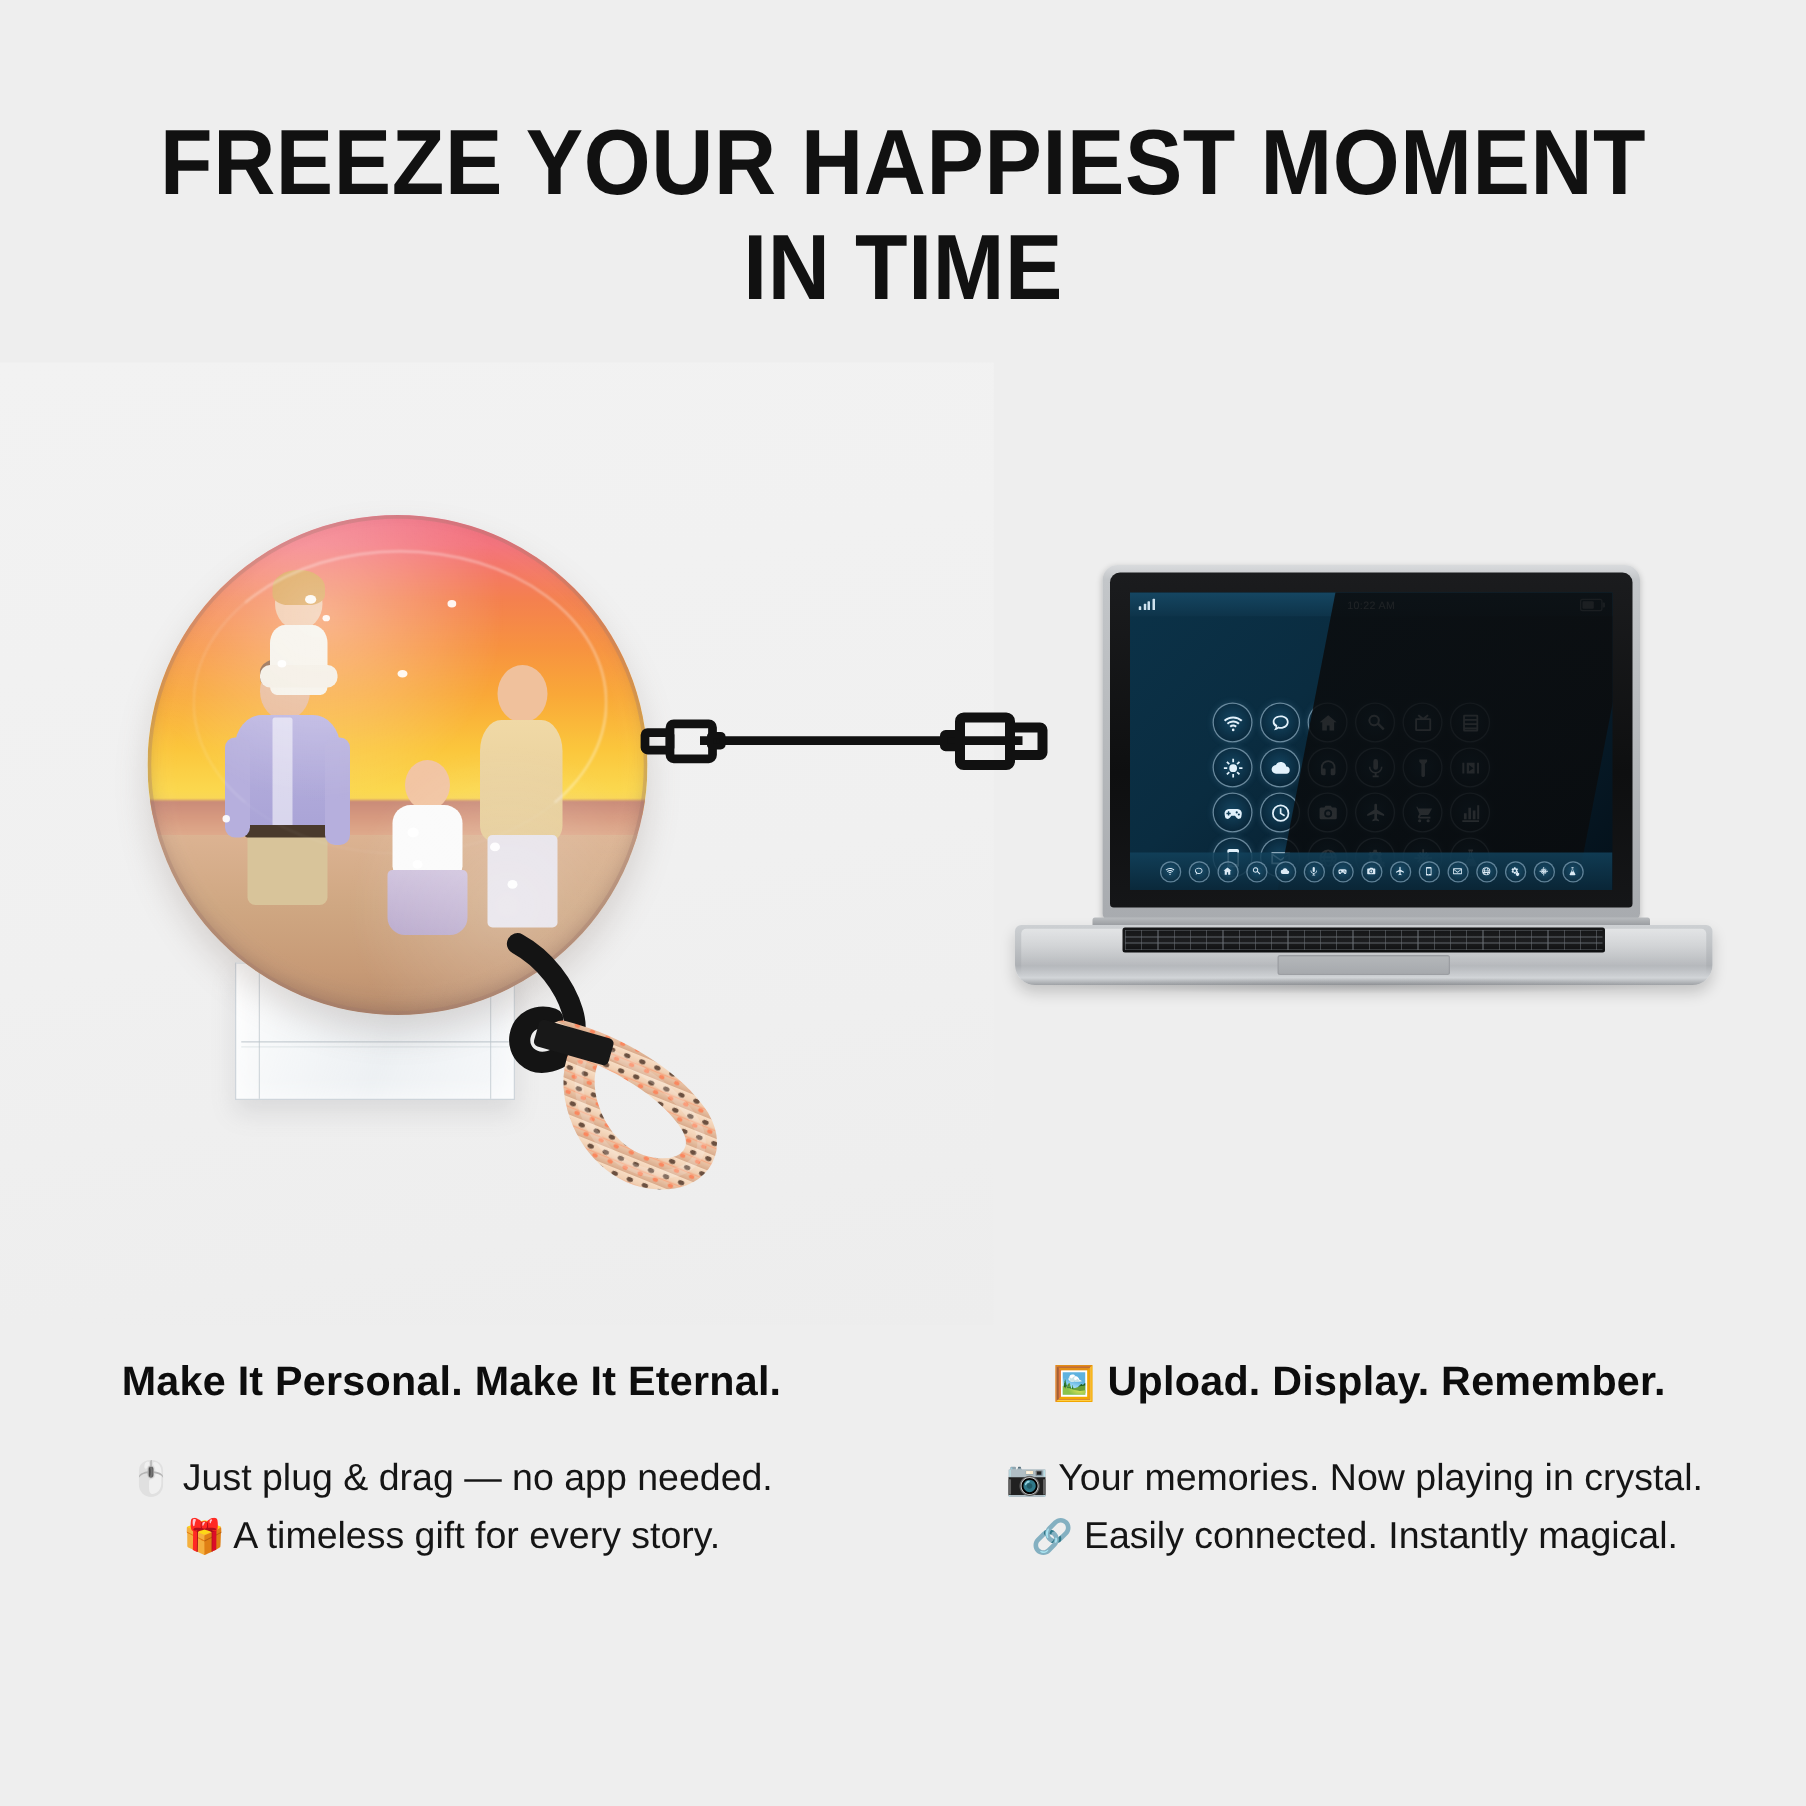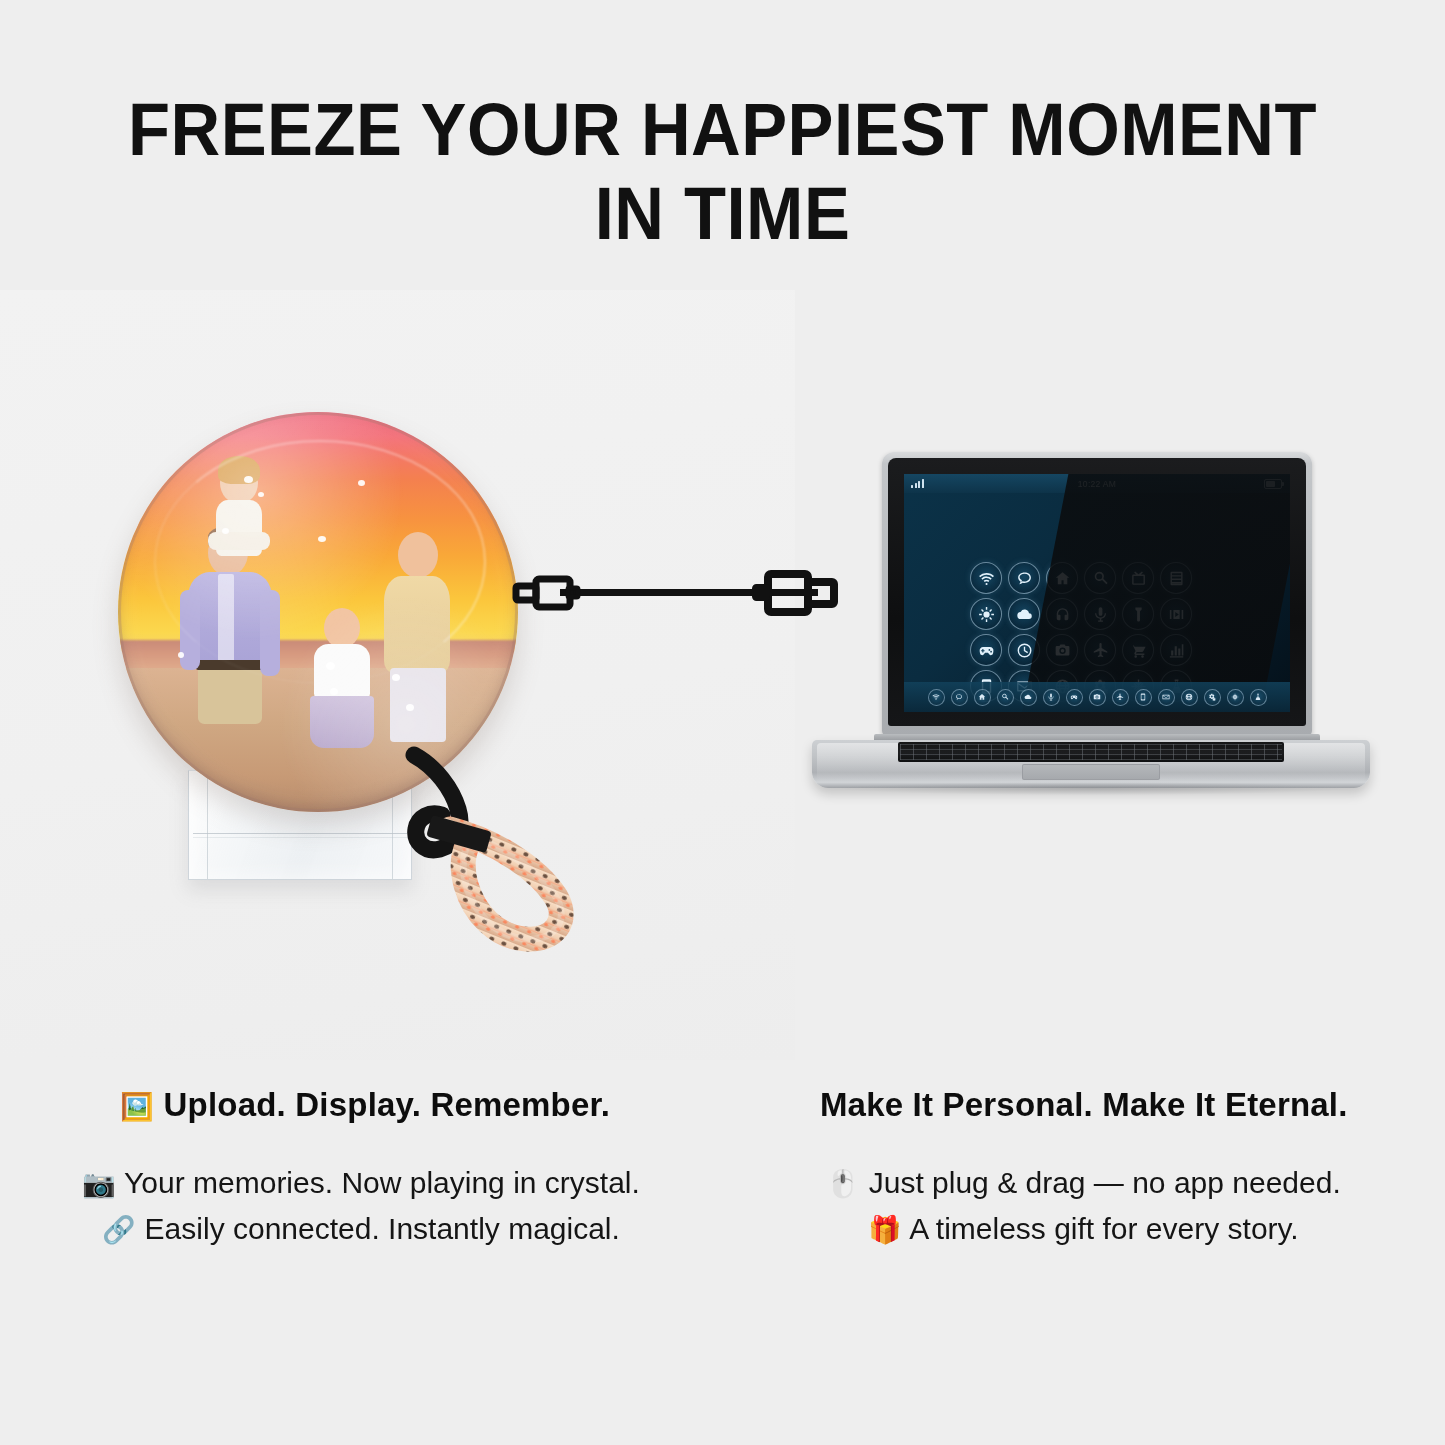--- a/index.html
+++ b/index.html
@@ -565,47 +565,47 @@
     <div class="deck">
       <div class="keyboard">
           <div class="kb-keys"></div>
         </div>
       <div class="trackpad"></div>
     </div>
     <div class="laptop-shadow"></div>
   </div>
 
   <div class="copy">
+    <div class="col col-right">
+      <div class="col-head">
+        <span>Make It Personal. Make It Eternal.</span>
+      </div>
+      <div class="col-body">
+        <div class="bullet">
+          <span class="emo">🖱️</span>
+          <span>Just plug &amp; drag — no app needed.</span>
+        </div>
+        <div class="bullet">
+          <span class="emo">🎁</span>
+          <span>A timeless gift for every story.</span>
+        </div>
+      </div>
+    </div>
+
     <div class="col col-left">
       <div class="col-head">
         <span class="emo">🖼️</span>
         <span>Upload. Display. Remember.</span>
       </div>
       <div class="col-body">
         <div class="bullet">
           <span class="emo">📷</span>
           <span>Your memories. Now playing in crystal.</span>
         </div>
         <div class="bullet">
           <span class="emo">🔗</span>
           <span>Easily connected. Instantly magical.</span>
         </div>
       </div>
     </div>
-
-    <div class="col col-right">
-      <div class="col-head">
-        <span>Make It Personal. Make It Eternal.</span>
-      </div>
-      <div class="col-body">
-        <div class="bullet">
-          <span class="emo">🖱️</span>
-          <span>Just plug &amp; drag — no app needed.</span>
-        </div>
-        <div class="bullet">
-          <span class="emo">🎁</span>
-          <span>A timeless gift for every story.</span>
-        </div>
-      </div>
-    </div>
   </div>
 
 </div>
 
 </body></html>

